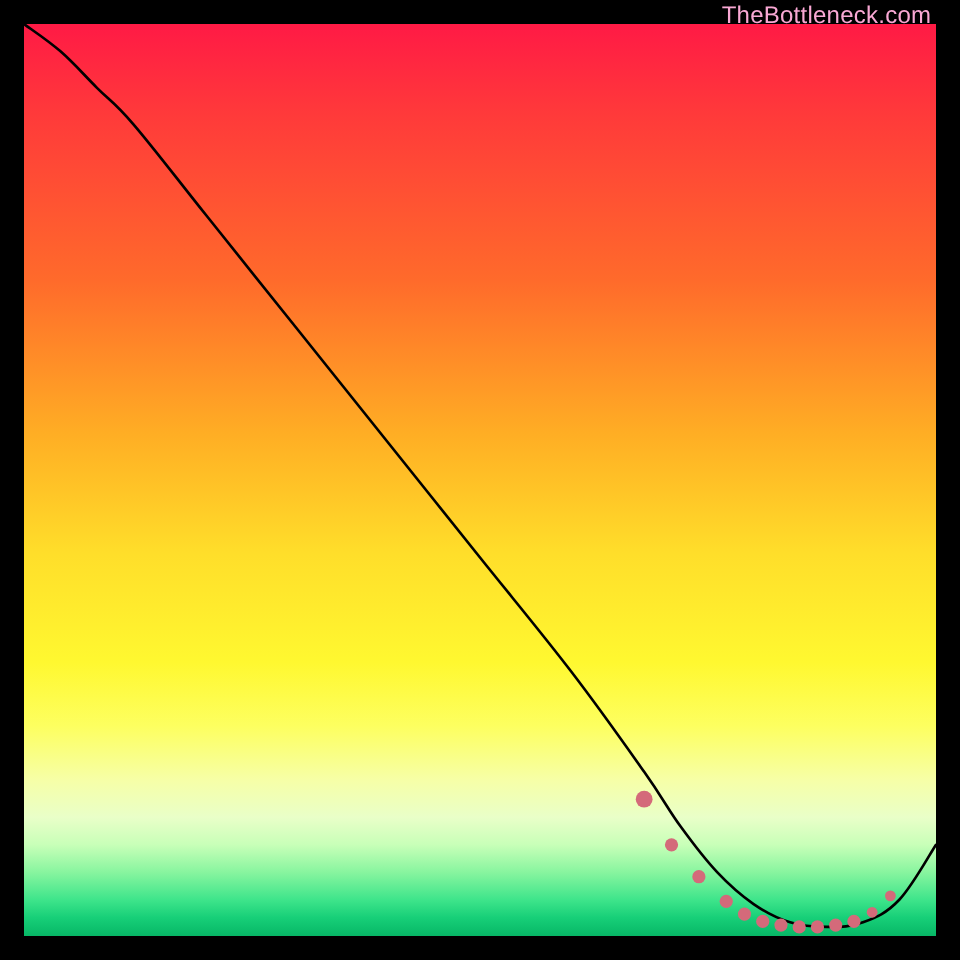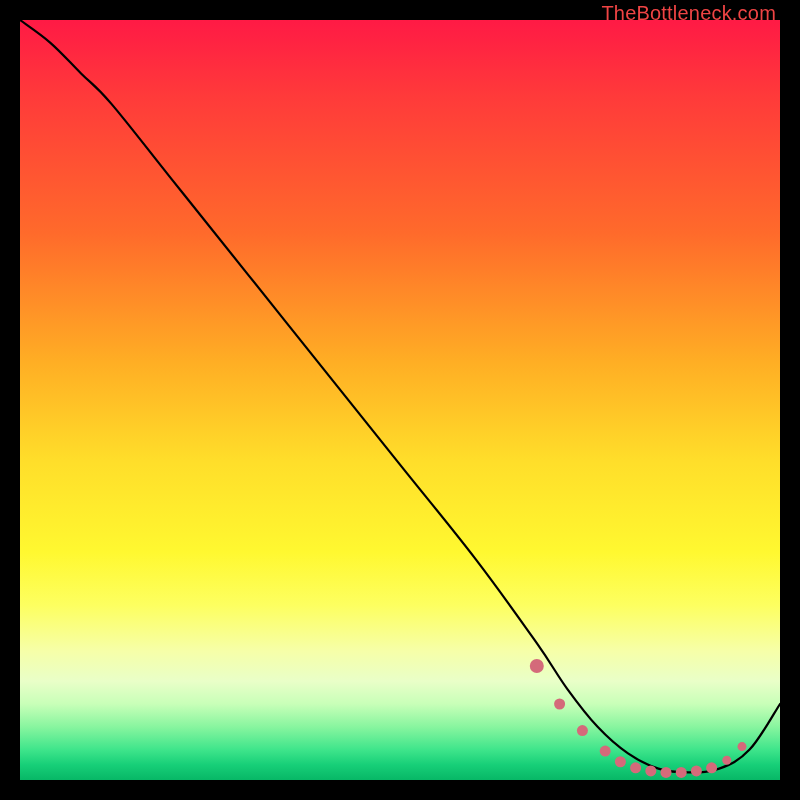--- a/index.html
+++ b/index.html
@@ -47,21 +47,21 @@
     );
   }
   svg.overlay {
     position: absolute;
     inset: 0;
   }
   .attribution {
     position: absolute;
     top: 2px;
     right: 24px;
-    color: #ef4444;
+    color: #f9a8d4;
     font-size: 20px;
     letter-spacing: 0.2px;
     user-select: none;
   }
 </style>
 </head>
 <body>
 
 <div class="stage">
   <div class="attribution">TheBottleneck.com</div>

